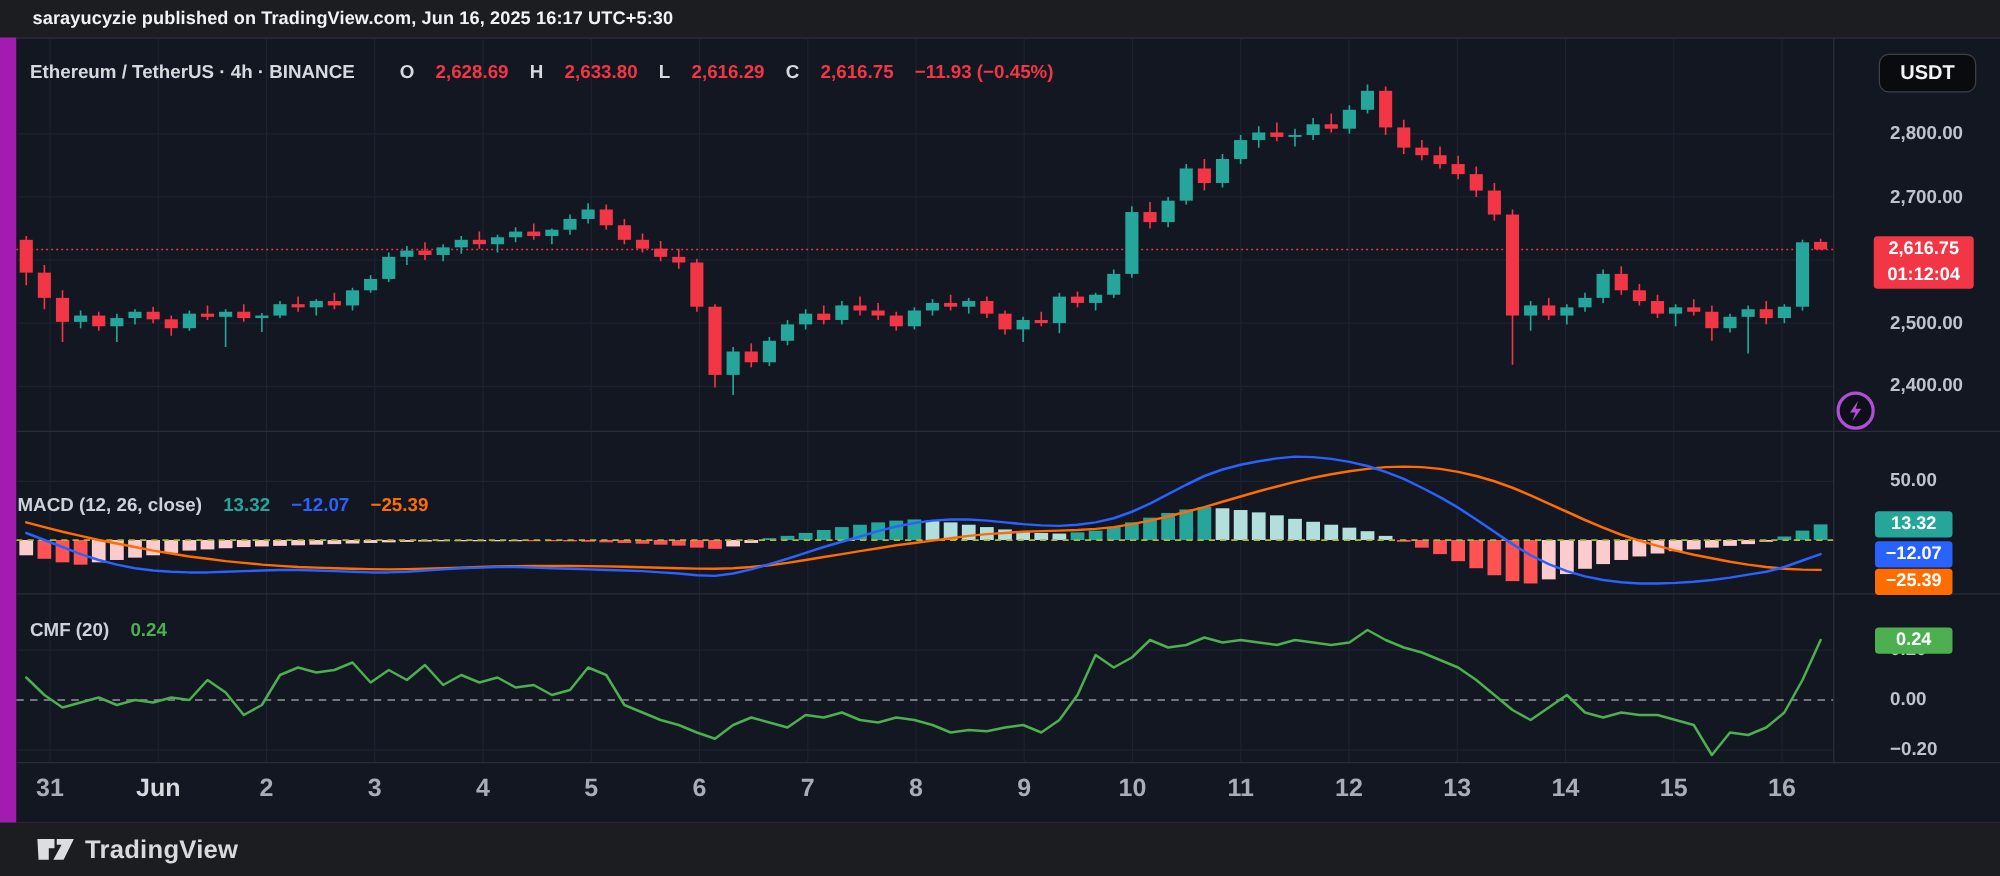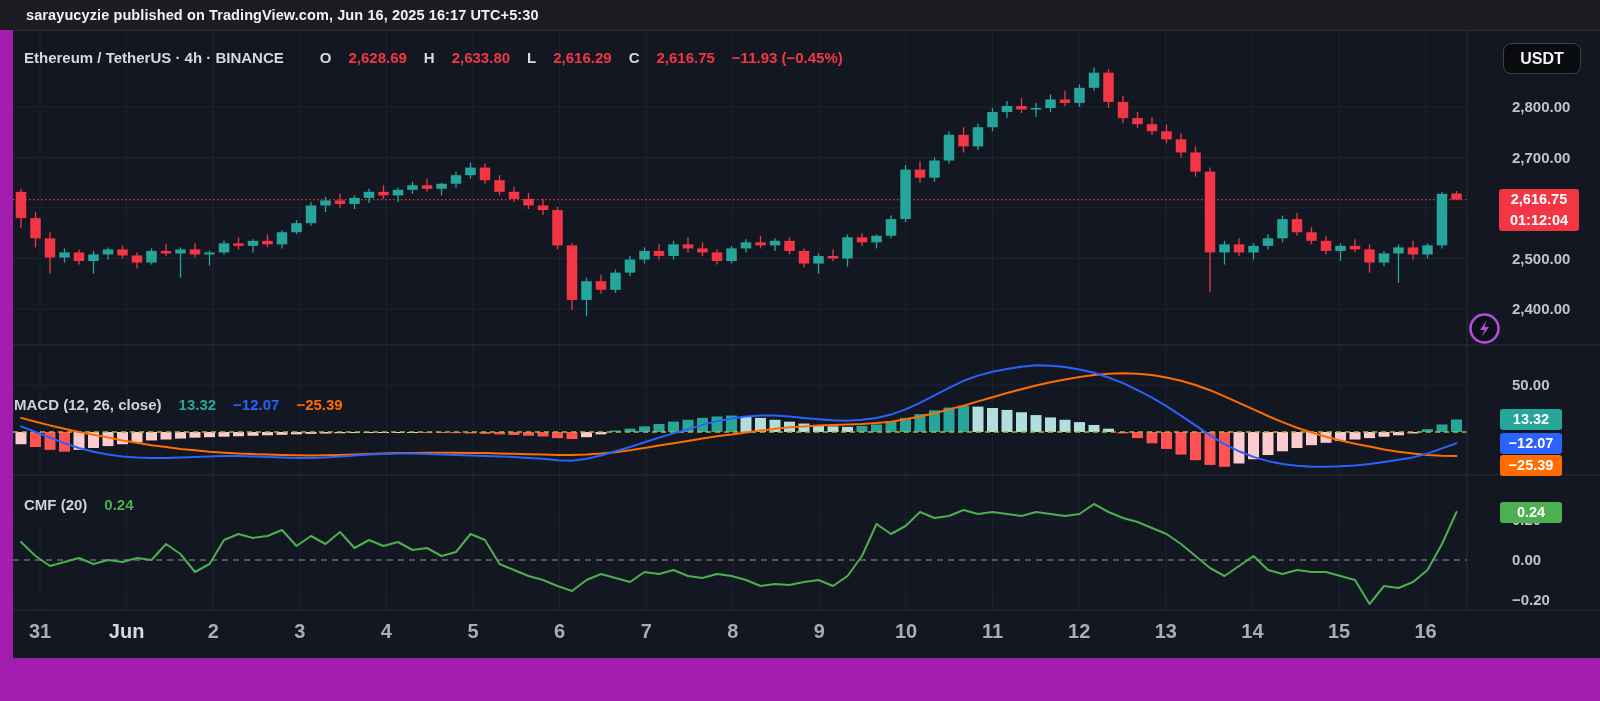--- a/index.html
+++ b/index.html
@@ -450,14 +450,23 @@
     <div id="cmf-badge" class="badge" style="background: rgb(76, 175, 80); top: 471.5px;">0.24</div>
 
     <div id="currency-button">USDT</div>
 
     <svg id="flash-icon" viewBox="0 0 33 33">
       <circle cx="16.5" cy="16.5" r="14" fill="#0d1018" stroke="#b04fd6" stroke-width="2.6"></circle>
       <path d="M18.5 8.5 L12 18 h4.4 l-2.6 7 L21 15 h-4.4 z" fill="#b04fd6"></path>
     </svg>
   </div>
 
+  <div id="footer">
+    <div id="tv-logo">
+      <svg width="31" height="27" viewBox="0 0 34 28">
+        <path d="M1 5 h15 v8 h-5 v10 h-9 z" fill="#dcdde0"></path>
+        <path d="M18 5 h15 l-9 18 h-9 l7.2 -13 h-4.2 z" fill="#dcdde0"></path>
+      </svg>
+      <span id="tv-logo-text">TradingView</span>
+    </div>
+  </div>
 
 </div>
 
 </body></html>

